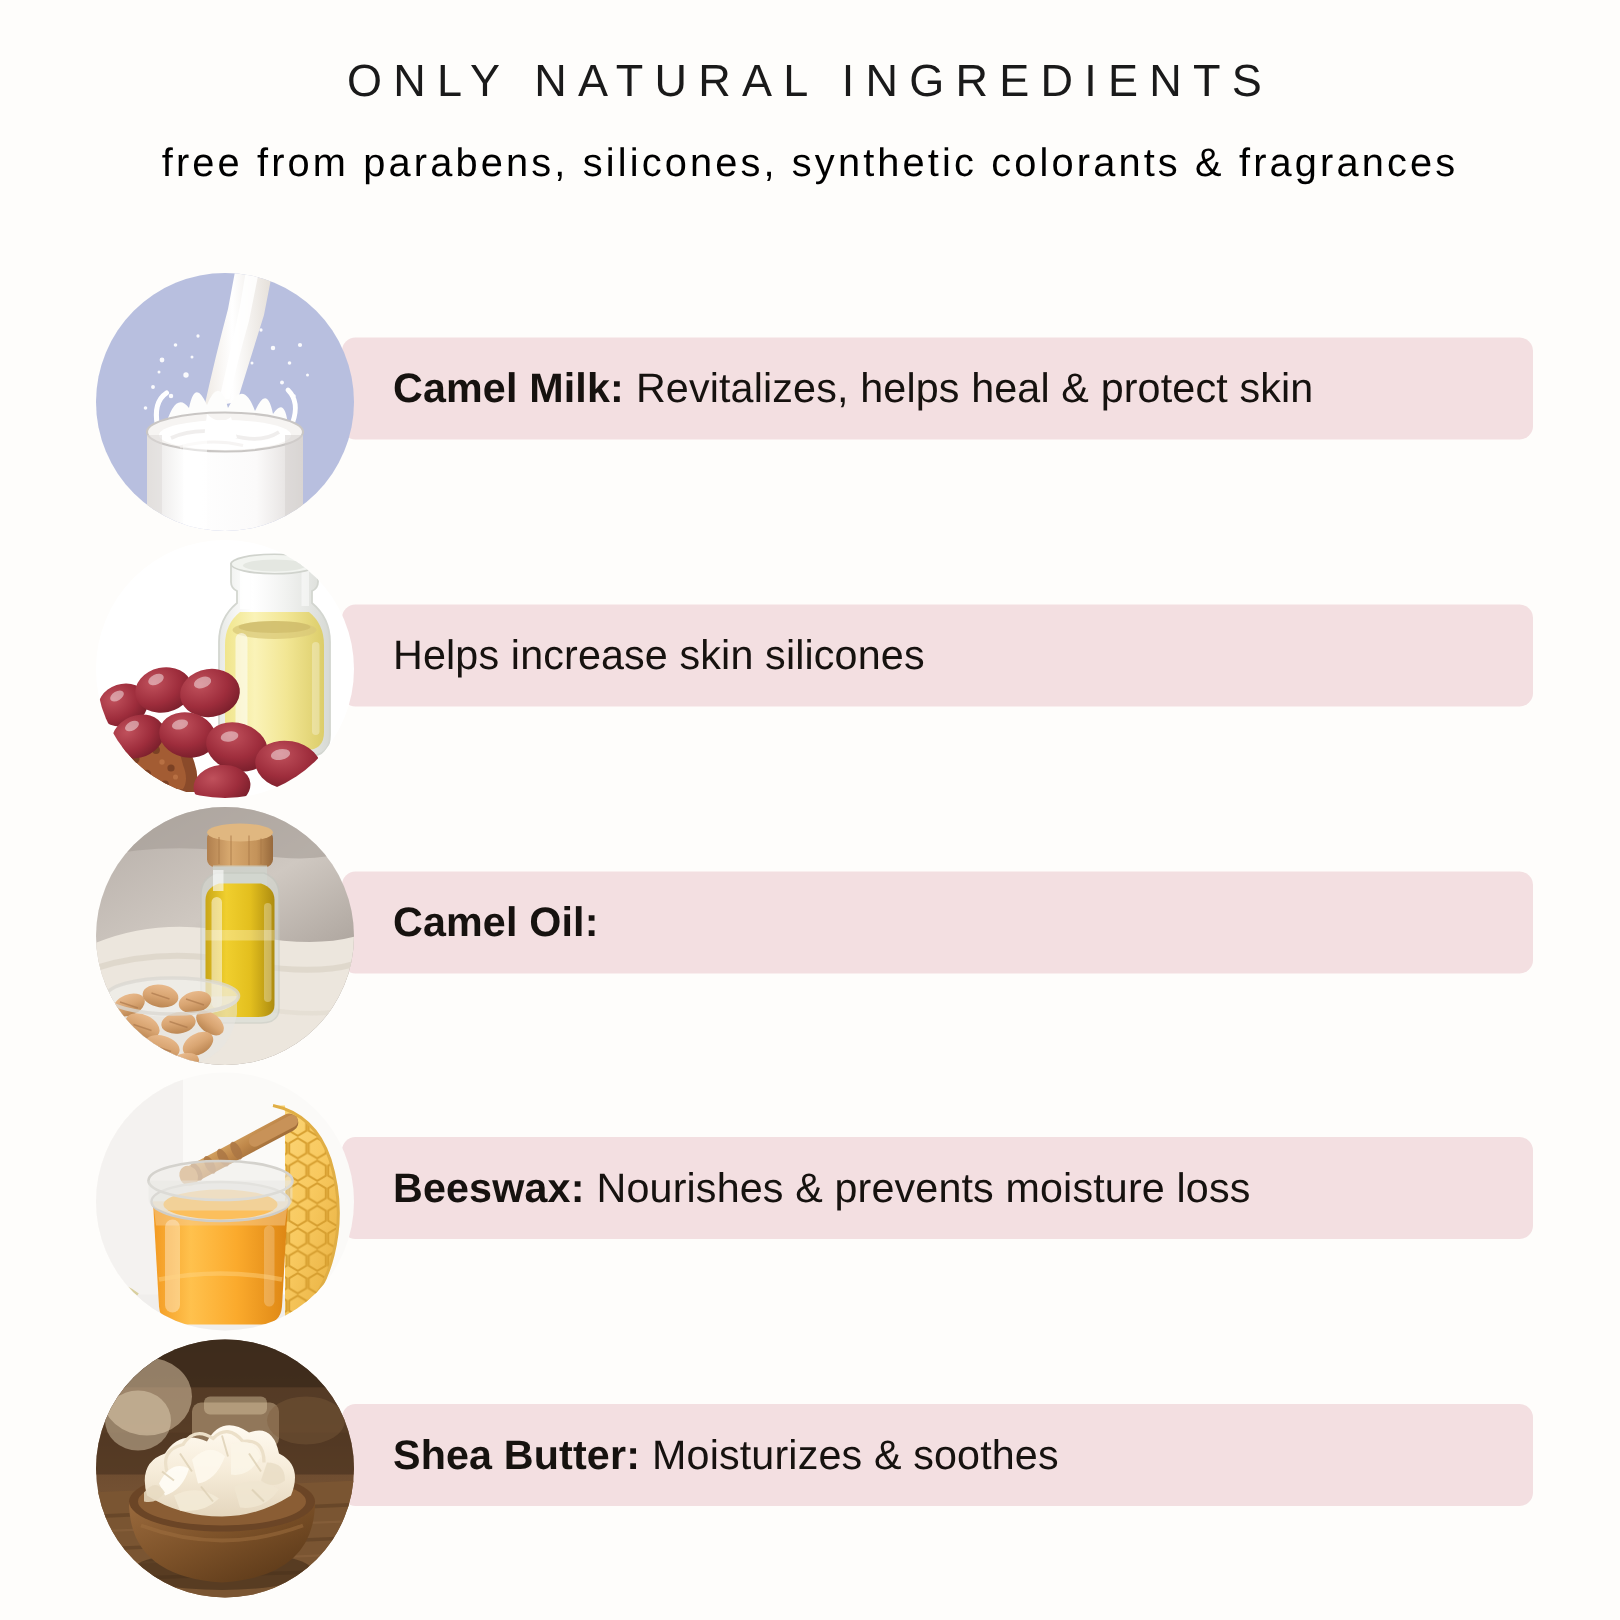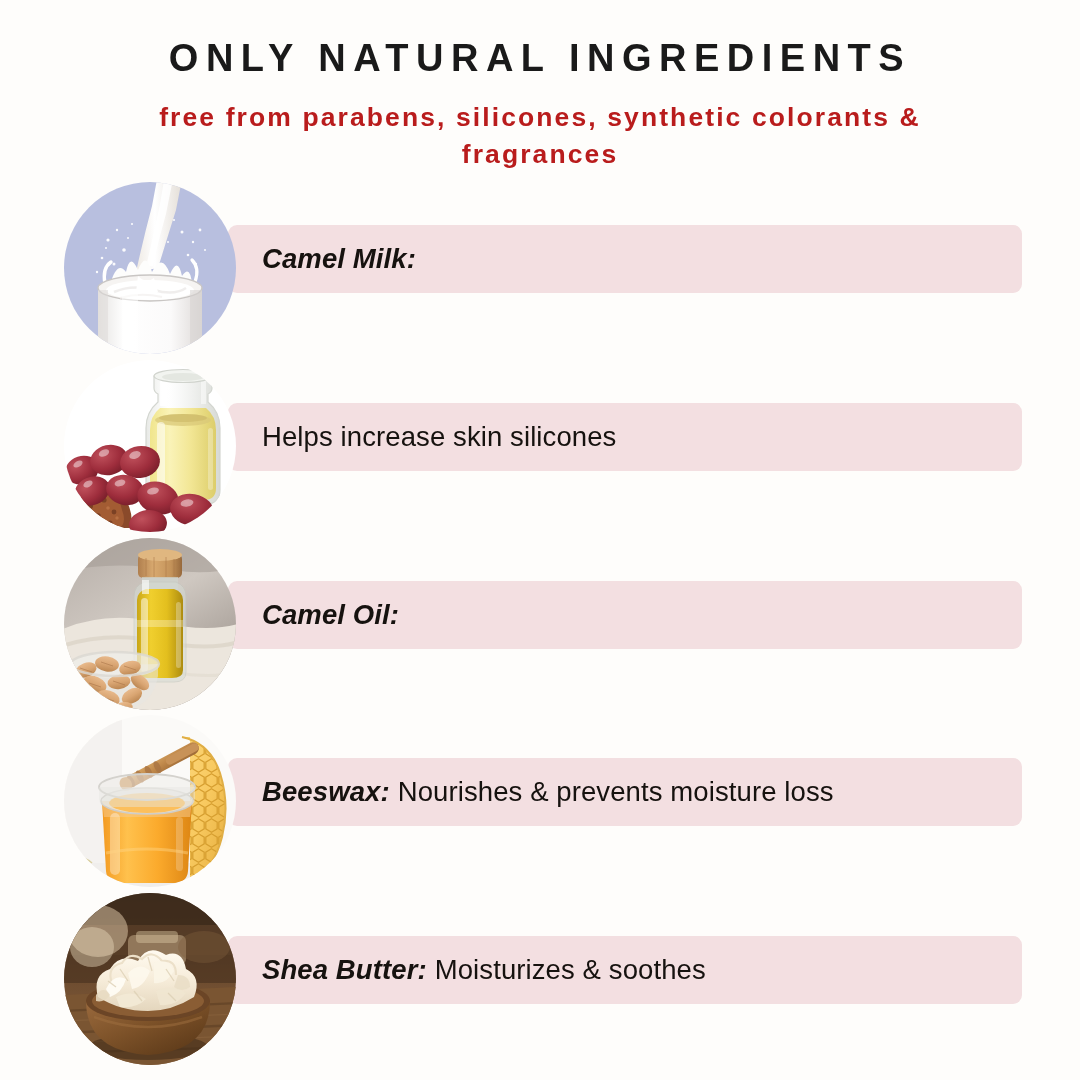--- a/index.html
+++ b/index.html
@@ -26,36 +26,36 @@
     position: absolute;
     top: 0;
     left: 0;
     width: 1080px;
     text-align: center;
   }
   .title {
     margin: 0;
     padding-top: 38px;
     font-family: "Liberation Sans", sans-serif;
-    font-size: 38px;
-    font-weight: 700;
+    font-size: 30px;
+    font-weight: 400;
     letter-spacing: 7.5px;
     color: #1a1a1a;
     line-height: 1.1;
     white-space: nowrap;
   }
   .subtitle {
     margin: 0 auto;
     padding-top: 19px;
     width: 900px;
     font-family: "Liberation Sans", sans-serif;
     font-size: 26.5px;
-    font-weight: 700;
+    font-weight: 400;
     letter-spacing: 2.1px;
-    color: #b91c1c;
+    color: #000000;
     line-height: 1.42;
   }
 
   
   .row {
     position: absolute;
     left: 0;
     width: 1080px;
     height: 178px;
   }
@@ -77,21 +77,20 @@
     align-items: center;
     font-family: "Liberation Sans", sans-serif;
     font-size: 27.5px;
     font-weight: 400;
     color: #16120f;
     letter-spacing: 0.1px;
     white-space: nowrap;
   }
   .bar-text .nm {
     font-weight: bold;
-    font-style: italic;
     margin-right: 8px;
   }
   .thumb {
     position: absolute;
     left: 62px;
     top: 0px;
     width: 176px;
     height: 176px;
     z-index: 3;
   }
@@ -104,20 +103,21 @@
 
   <div class="header">
     <div class="title">ONLY NATURAL INGREDIENTS</div>
     <div class="subtitle">free from parabens, silicones, synthetic colorants &amp; fragrances</div>
   </div>
 
   <div class="row" style="top:180px;">
     <div class="bar"></div>
     <div class="bar-text">
       <span class="nm">Camel Milk:</span>
+      <span>Revitalizes, helps heal &amp; protect  skin</span>
     </div>
     <div class="thumb">
       <svg viewBox="0 0 176 176" xmlns="http://www.w3.org/2000/svg">
         <defs>
           <clipPath id="c1">
               <circle cx="88" cy="88" r="86"></circle>
             </clipPath>
           <linearGradient id="jar1" x1="0" y1="0" x2="1" y2="0">
             <stop offset="0" stop-color="#e6e4e2"></stop>
               <stop offset="0.25" stop-color="#ffffff"></stop>

